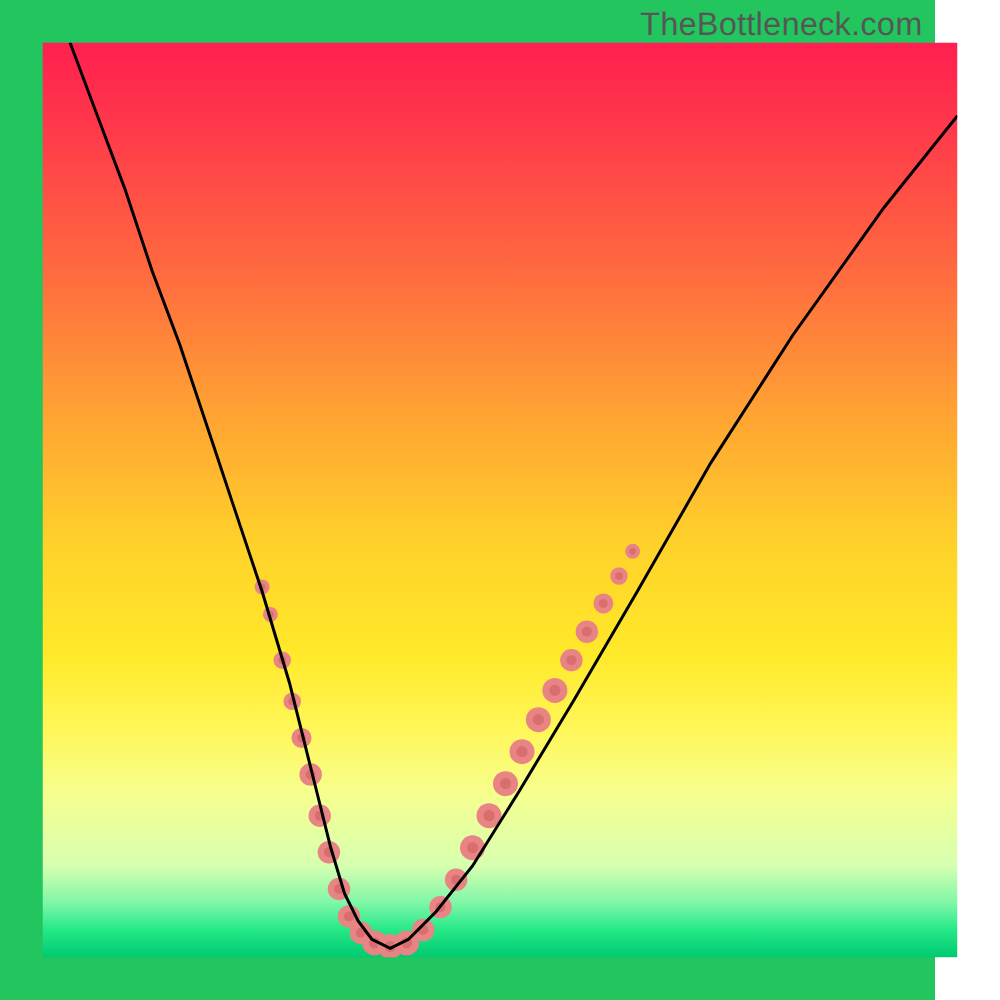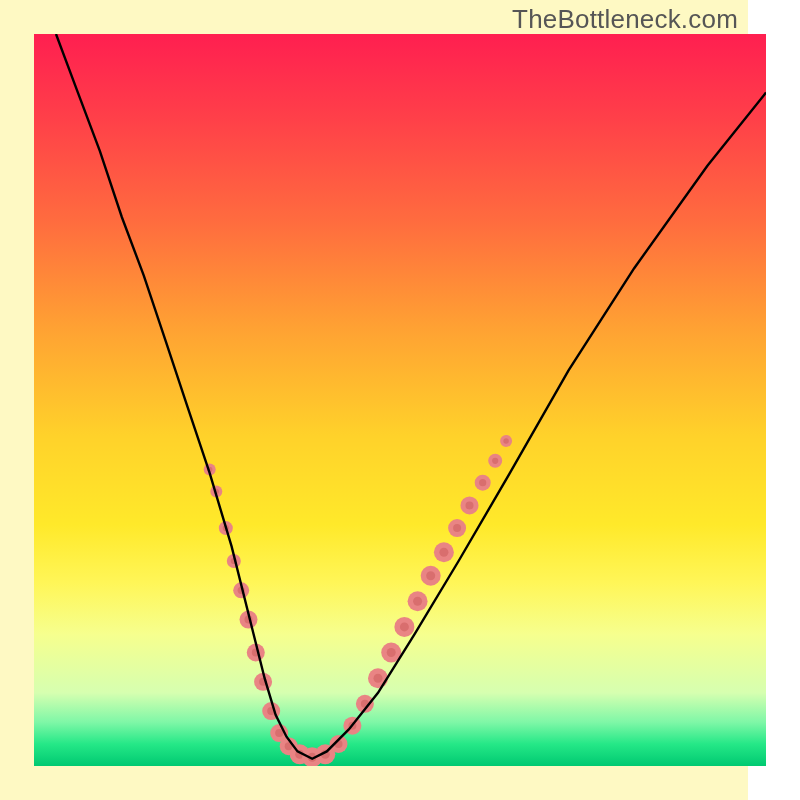--- a/index.html
+++ b/index.html
@@ -6,21 +6,21 @@
     margin: 0;
     padding: 0;
     width: 800px;
     height: 800px;
     overflow: hidden;
     font-family: Arial, Helvetica, sans-serif;
   }
   .frame {
     width: 748px;
     height: 800px;
-    background: #fef9c3;
+    background: #22c55e;
     position: relative;
   }
   .watermark {
     position: absolute;
     top: 4px;
     right: 10px;
     font-size: 26px;
     font-weight: 400;
     color: #565656;
     letter-spacing: 0.2px;

